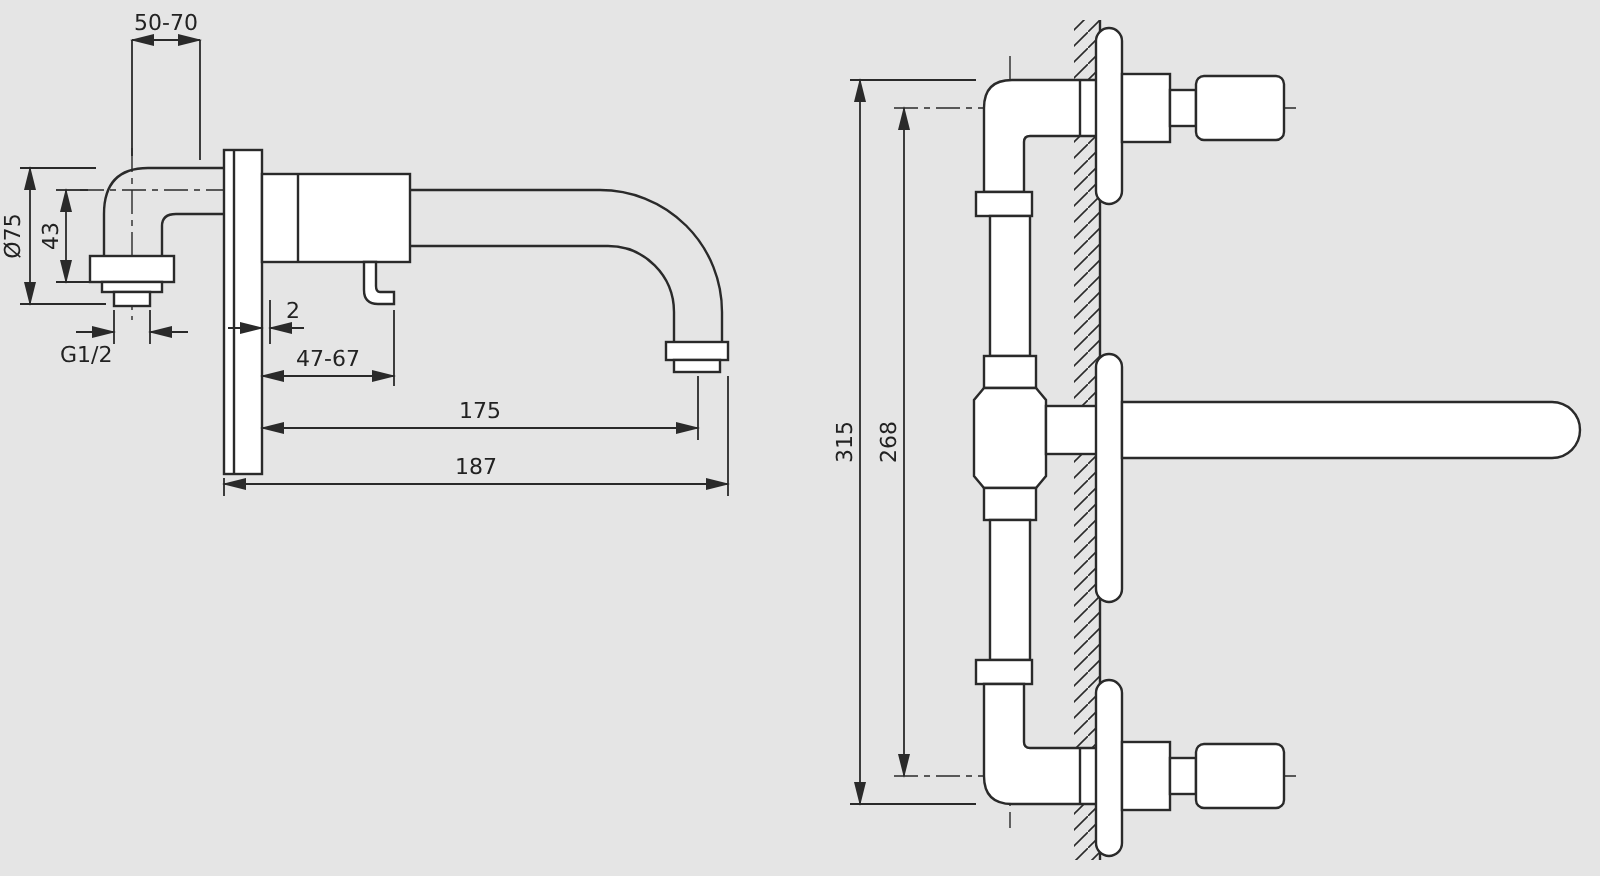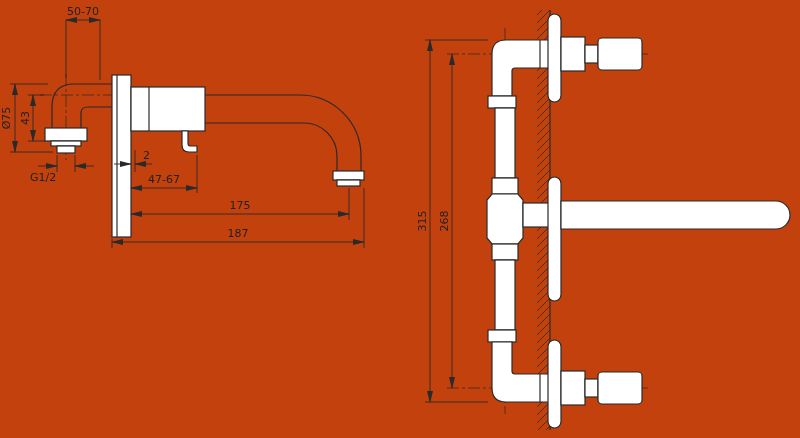--- a/index.html
+++ b/index.html
@@ -1,16 +1,16 @@
 <!DOCTYPE html>
 <html><head>
 <meta charset="utf-8">
 <style>
   html,body { margin:0; padding:0; background:#ffffff; }
-  .drawing { width:800px; height:438px; background:#c2410c; overflow:hidden; }
+  .drawing { width:800px; height:438px; background:#e5e5e5; overflow:hidden; }
   svg { display:block; }
   svg text {
     font-family:"DejaVu Sans", sans-serif;
     font-size:11px;
     fill:#222222;
   }
   .ln { fill:none; stroke:#2a2a2a; stroke-width:1.2; }
   .fw { fill:#ffffff; stroke:#2a2a2a; stroke-width:1.2; }
   .dim line { stroke:#2a2a2a; stroke-width:0.9; fill:none; }
   .cl { fill:none; stroke:#2a2a2a; stroke-width:0.7; stroke-dasharray:12 3 3 3; }

